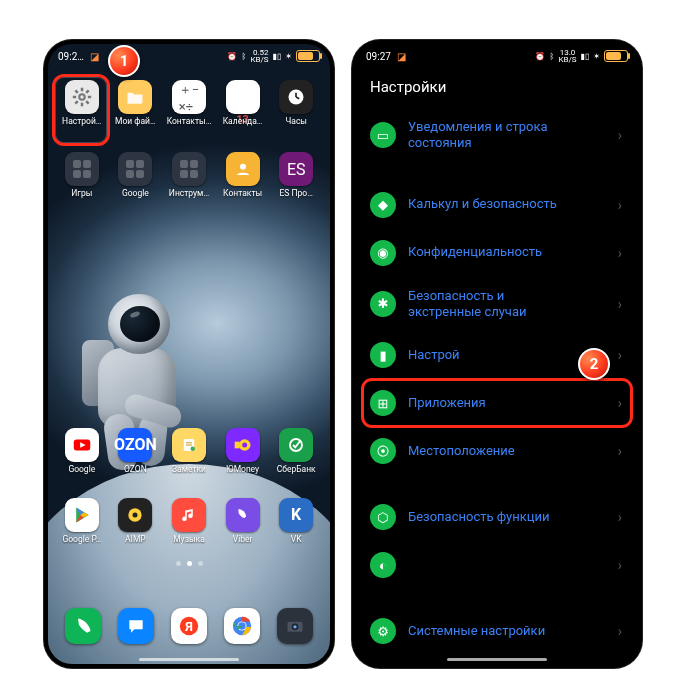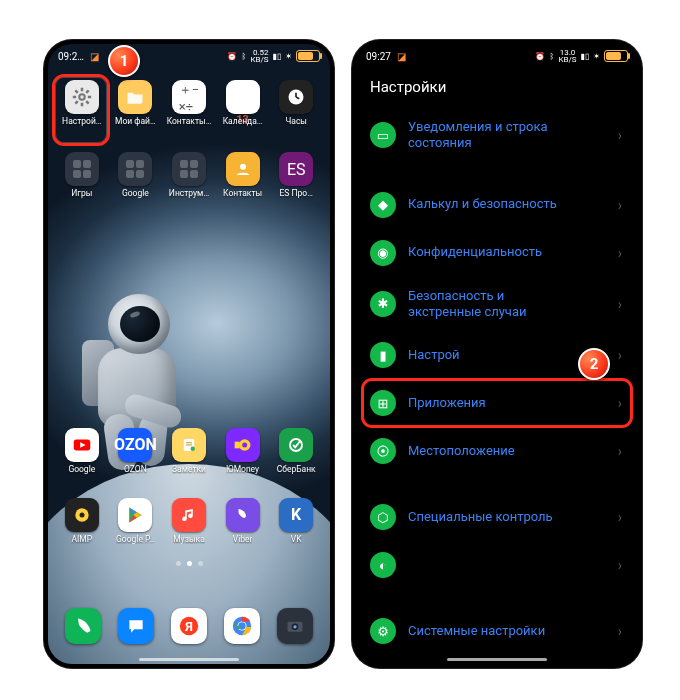--- a/index.html
+++ b/index.html
@@ -547,38 +547,38 @@
             <svg viewBox="0 0 24 24" width="18" height="18">
               <circle cx="12" cy="12" r="8" fill="none" stroke="#fff" stroke-width="2.5"></circle>
               <polyline points="8,12 11,15 18,6" fill="none" stroke="#fff" stroke-width="2.5"></polyline>
             </svg>
           </div>
           <div class="lbl">СберБанк</div>
         </div>
       </div>
     <div class="home-apps-bottom" id="row4" style="bottom:120px;">
         <div class="app">
-          <div class="ico bg-aimp">
-            <svg viewBox="0 0 24 24" width="20" height="20">
-              <circle cx="12" cy="12" r="8" fill="#ffcf3d"></circle>
-              <circle cx="12" cy="12" r="3" fill="#222"></circle>
-            </svg>
-          </div>
-          <div class="lbl">AIMP</div>
-        </div>
-        <div class="app">
           <div class="ico bg-play">
             <svg viewBox="0 0 24 24" width="20" height="20">
               <polygon points="5,3 20,12 5,21" fill="#34a853"></polygon>
               <polygon points="5,3 14,9 10,12" fill="#4285f4"></polygon>
               <polygon points="5,21 14,15 10,12" fill="#ea4335"></polygon>
               <polygon points="14,9 20,12 14,15 10,12" fill="#fbbc05"></polygon>
             </svg>
           </div>
           <div class="lbl">Google P…</div>
+        </div>
+        <div class="app">
+          <div class="ico bg-aimp">
+            <svg viewBox="0 0 24 24" width="20" height="20">
+              <circle cx="12" cy="12" r="8" fill="#ffcf3d"></circle>
+              <circle cx="12" cy="12" r="3" fill="#222"></circle>
+            </svg>
+          </div>
+          <div class="lbl">AIMP</div>
         </div>
         <div class="app">
           <div class="ico bg-music">
             <svg viewBox="0 0 24 24" width="18" height="18">
               <path d="M9 17a3 3 0 1 1-2-2.8V6l10-2v9a3 3 0 1 1-2-2.8V7L9 8.6z" fill="#fff"></path>
             </svg>
           </div>
           <div class="lbl">Музыка</div>
         </div>
         <div class="app">
@@ -700,21 +700,21 @@
             <div class="chev">›</div>
           </div>
           <div class="row">
             <div class="gicon">⦿</div>
             <div class="rlabel">Местоположение</div>
             <div class="chev">›</div>
           </div>
           <div class="group-gap"></div>
           <div class="row">
             <div class="gicon">⬡</div>
-            <div class="rlabel">Специальные контроль</div>
+            <div class="rlabel">Безопасность функции</div>
             <div class="chev">›</div>
           </div>
           <div class="row">
             <div class="gicon">◐</div>
             <div class="chev">›</div>
           </div>
           <div class="group-gap"></div>
           <div class="row">
             <div class="gicon">⚙</div>
             <div class="rlabel">Системные настройки</div>

